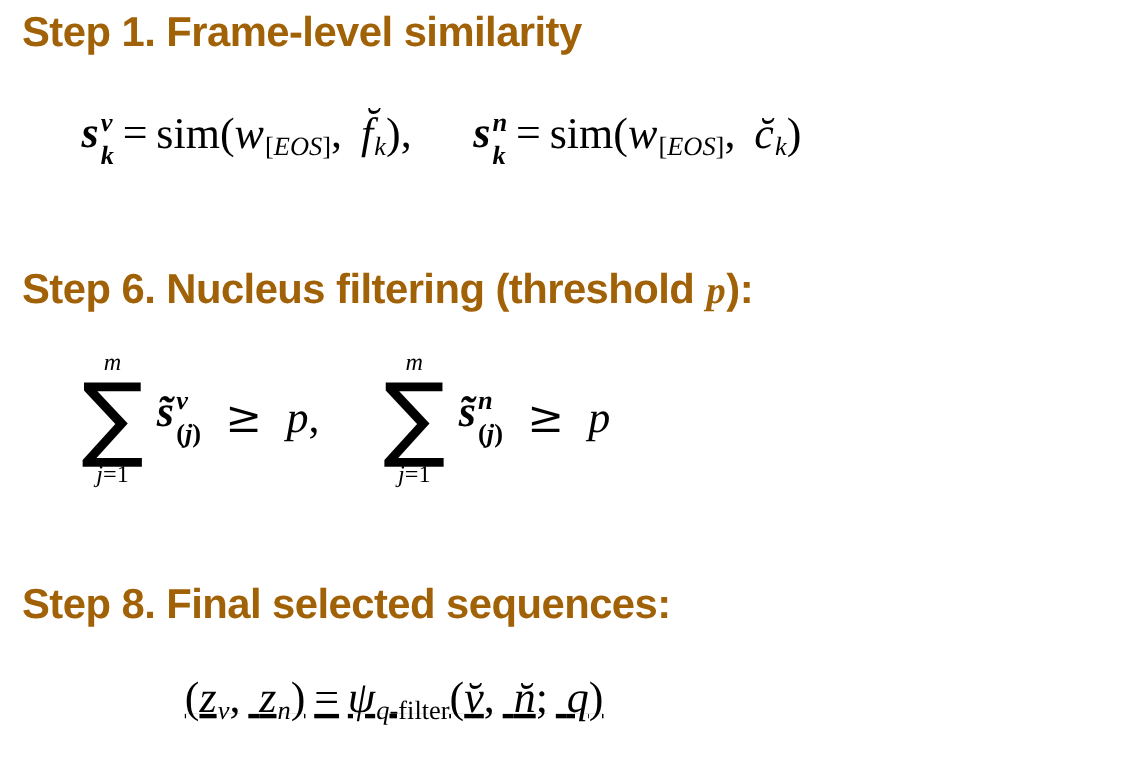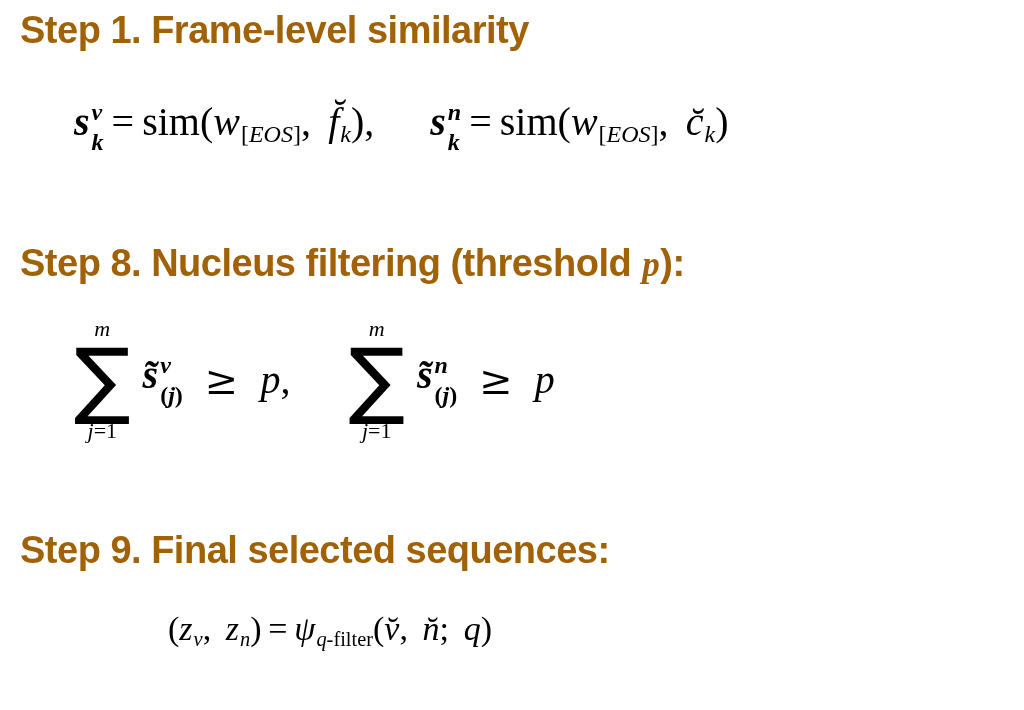--- a/index.html
+++ b/index.html
@@ -34,21 +34,21 @@
   }
   .eq {
     font-family: "Liberation Serif", "DejaVu Serif", serif;
     font-style: italic;
     color: #000;
   }
   .rm { font-style: normal; }
   .b  { font-weight: 700; }
   .eq1 { font-size: 40px; margin: 44px 0 0 54px; white-space: nowrap; }
   .eq2 { font-size: 40px; margin: 30px 0 0 54px; display: flex; align-items: center; white-space: nowrap; }
-  .eq3 { font-size: 34px; margin: 38px 0 0 148px; white-space: nowrap; }
+  .eq3 { font-size: 40px; margin: 38px 0 0 148px; white-space: nowrap; text-decoration: underline; }
   
   .ss {
     display: inline-block;
     vertical-align: -0.62em;
     font-size: 0.6em;
     line-height: 1.25;
     text-align: left;
     margin-left: 2px;
   }
   .ss > span { display: block; }
@@ -81,38 +81,38 @@
 </style>
 </head>
 <body>
 
 <div class="page">
 
   <h1 class="heading">Step 1. Frame-level similarity</h1>
 
   <div class="eq eq1"><span class="b"><span>s</span><span class="ss"><span>v</span><span>k</span></span></span><span class="rm mid">=</span><span class="rm">sim</span><span class="rm">(</span><span>w</span><span class="msub"><span class="rm">[</span><span>EOS</span><span class="rm">]</span></span><span class="rm cm">,</span> <span>f̆</span><span class="msub">k</span><span class="rm">)</span><span class="rm sep">,</span><span class="b"><span>s</span><span class="ss"><span>n</span><span>k</span></span></span><span class="rm mid">=</span><span class="rm">sim</span><span class="rm">(</span><span>w</span><span class="msub"><span class="rm">[</span><span>EOS</span><span class="rm">]</span></span><span class="rm cm">,</span> <span>c̆</span><span class="msub">k</span><span class="rm">)</span></div>
 
-  <h1 class="heading h-mt"><span>Step 8. Nucleus filtering (threshold </span><span class="hvar">p</span><span>):</span></h1>
+  <h1 class="heading h-mt"><span>Step 6. Nucleus filtering (threshold </span><span class="hvar">p</span><span>):</span></h1>
 
   <div class="eq eq2">
     <span class="sum">
       <span class="sum-upper">m</span>
       <span class="sum-sigma">∑</span>
       <span class="sum-lower"><span>j</span><span class="rm">=1</span></span>
     </span>
     <span class="b"><span>s̃</span><span class="ss"><span>v</span><span><span class="rm">(</span><span>j</span><span class="rm">)</span></span></span></span>
     <span class="rel">≥</span>
     <span class="gapr"><span>p</span><span class="rm">,</span></span>
     <span class="sum">
       <span class="sum-upper">m</span>
       <span class="sum-sigma">∑</span>
       <span class="sum-lower"><span>j</span><span class="rm">=1</span></span>
     </span>
     <span class="b"><span>s̃</span><span class="ss"><span>n</span><span><span class="rm">(</span><span>j</span><span class="rm">)</span></span></span></span>
     <span class="rel">≥</span>
     <span><span>p</span></span>
   </div>
 
-  <h1 class="heading h-mt">Step 9. Final selected sequences:</h1>
+  <h1 class="heading h-mt">Step 8. Final selected sequences:</h1>
 
   <div class="eq eq3"><span class="rm">(</span><span>z</span><span class="msub">v</span><span class="rm cm">,</span> <span>z</span><span class="msub">n</span><span class="rm">)</span><span class="rm mid">=</span><span>ψ</span><span class="msub"><span>q</span><span class="rm">-filter</span></span><span class="rm">(</span><span>v̆</span><span class="rm cm">,</span> <span>n̆</span><span class="rm cm">;</span> <span>q</span><span class="rm">)</span></div>
 
 </div>
 
 </body></html>

